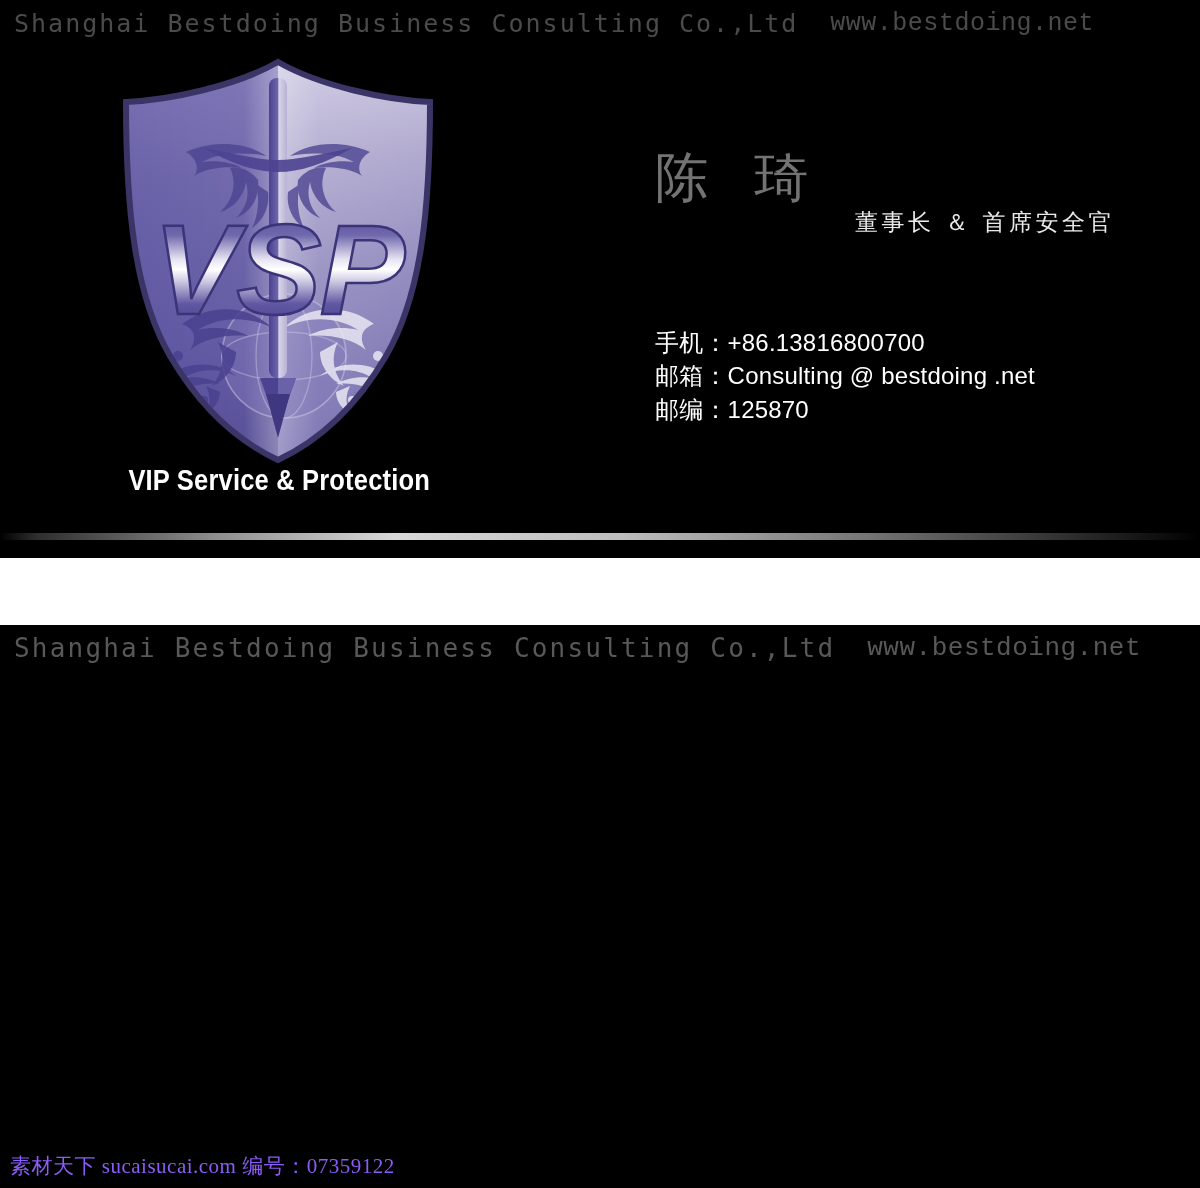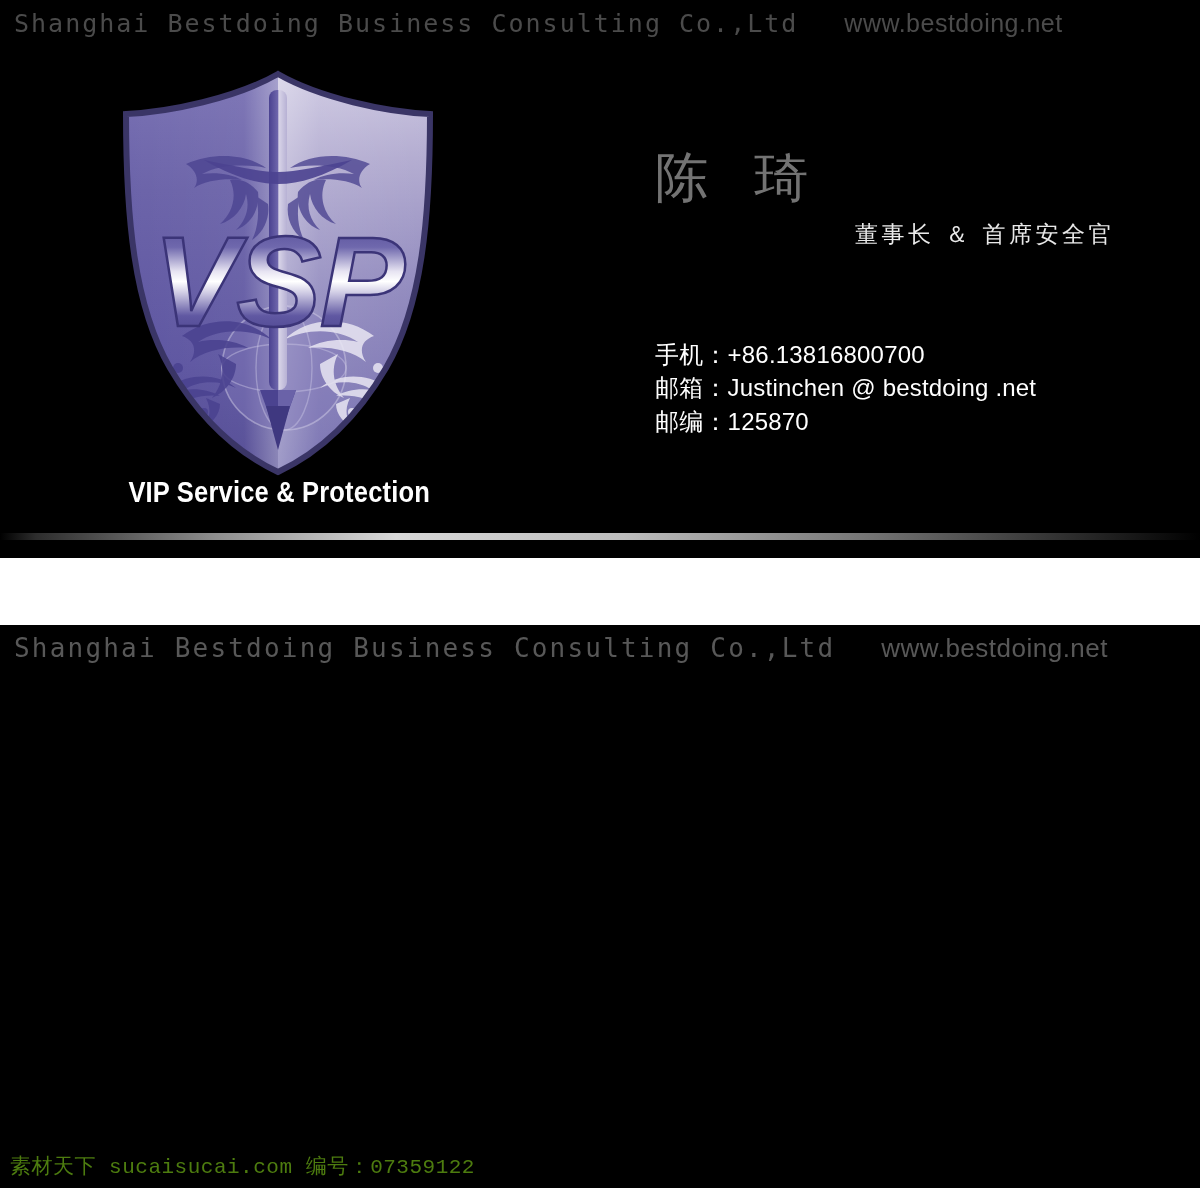--- a/index.html
+++ b/index.html
@@ -29,40 +29,40 @@
   }
   .hdr-company {
     margin-left:14px;
     color:#4b4b4b;
     font-family:"DejaVu Sans Mono", monospace;
     font-size:25px;
     letter-spacing:2.0px;
     font-weight:400;
   }
   .hdr-web {
-    margin-left:46px;
+    margin-left:32px;
     color:#4b4b4b;
-    font-family:Liberation Sans, sans-serif;
+    font-family:Liberation Mono, monospace;
     font-size:25px;
     letter-spacing:0.5px;
     font-weight:400;
   }
   #card-en .hdr-company { font-size:26px; letter-spacing:2.2px; color:#585858; }
   #card-en .hdr-web { font-size:26px; color:#585858; }
 
   
   .silver-rule { position:absolute; left:0; width:1200px; height:7px; }
   #rule-cn {
     top:533px;
     background:linear-gradient(to right,#000 0%,#2d2d2d 3%,#8e8e8e 18%,#d8d8d8 33%,#bdbdbd 52%,#767676 72%,#2a2a2a 90%,#000 100%);
   }
 
   
   .logo-block { position:absolute; }
-  #logo-cn { left:108px; top:68px; width:340px; }
+  #logo-cn { left:108px; top:56px; width:340px; }
 
   .shield-wrap { position:relative; width:100%; }
   #logo-cn .shield-wrap { height:410px; }
   .shield-svg { display:block; width:100%; height:100%; }
 
   .tagline {
     text-align:center;
     color:#ffffff;
     font-family:"Liberation Sans", sans-serif;
     font-weight:bold;
@@ -83,41 +83,40 @@
     font-size:54px;
     letter-spacing:14px;
     line-height:1.05;
     white-space:nowrap;
   }
   .person-title-cn {
     color:#e9e9e9;
     font-family:"DejaVu Sans", sans-serif;
     font-size:23px;
     letter-spacing:3.5px;
-    margin-top:12px;
     margin-left:200px;
     white-space:nowrap;
   }
 
   .contact-list { list-style:none; }
   #contact-cn { margin-top:88px; }
   .contact-list li {
     color:#ffffff;
     font-family:Liberation Sans, sans-serif;
     font-size:24px;
     line-height:1.40;
     letter-spacing:0.2px;
     white-space:nowrap;
   }
 
   
   .watermark {
     position:absolute; left:10px; top:1152px;
-    color:#4d7c0f;
-    font-family:Liberation Mono, monospace;
+    color:#8b5cf6;
+    font-family:Liberation Serif, serif;
     font-size:21px;
     letter-spacing:0.5px;
     white-space:nowrap;
     z-index:5;
   }
 </style>
 </head>
 <body>
 
 <div class="page">
@@ -237,21 +236,21 @@
         </svg>
       </div>
       <div class="tagline">VIP Service &amp; Protection</div>
     </div>
 
     <div class="info-panel" id="info-cn">
       <div class="person-name-cn">陈 琦</div>
       <div class="person-title-cn">董事长 ＆ 首席安全官</div>
       <ul class="contact-list" id="contact-cn">
         <li>手机：+86.13816800700</li>
-        <li>邮箱：Justinchen @ bestdoing .net</li>
+        <li>邮箱：Consulting @ bestdoing .net</li>
         <li>邮编：125870</li>
       </ul>
     </div>
 
     <div class="silver-rule" id="rule-cn"></div>
   </div>
 
   <div class="card" id="card-en">
 
     <div class="card-header">

